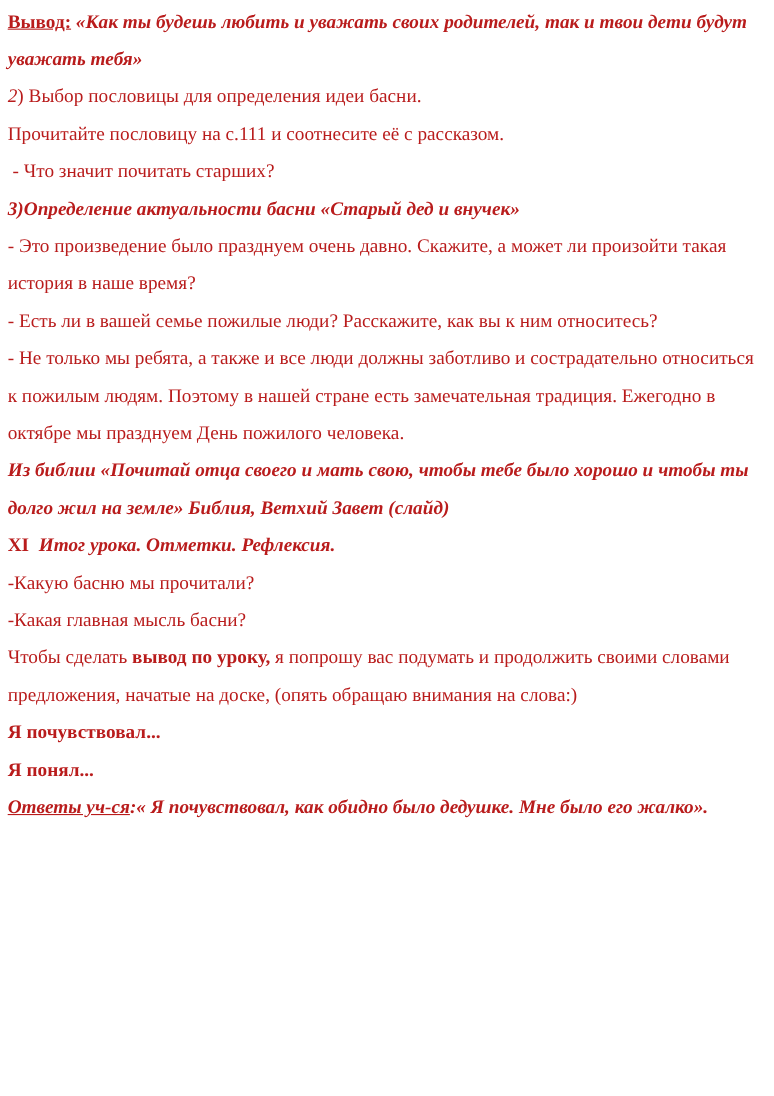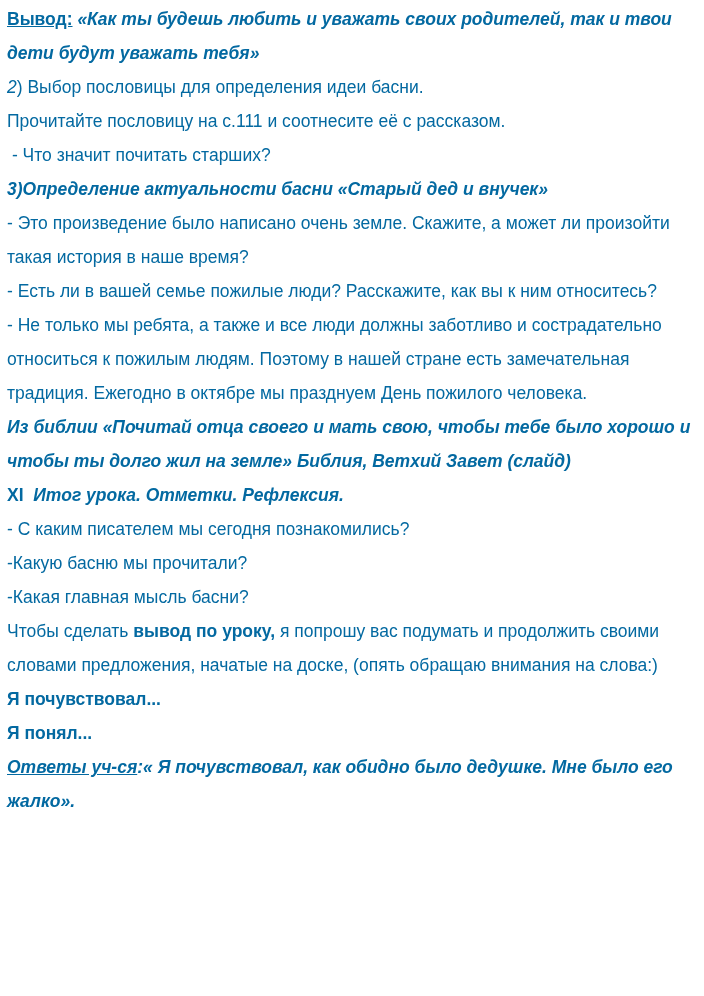--- a/index.html
+++ b/index.html
@@ -1,45 +1,44 @@
 <!DOCTYPE html>
 <html><head>
 <meta charset="utf-8">
 <style>
   html, body { margin: 0; padding: 0; background: #ffffff; }
   .page {
     width: 704px;
     min-height: 996px;
     box-sizing: border-box;
     background: #ffffff;
-    color: #0369a1;
-    font-family: Liberation Sans, sans-serif;
+    color: #b91c1c;
+    font-family: Liberation Serif, serif;
     font-size: 17.5px;
     line-height: 34px;
     padding: 2px 7px 0 7px;
   }
   .page p { margin: 0; white-space: pre-wrap; }
   .b { font-weight: bold; }
   .i { font-style: italic; }
   .u { text-decoration: underline; }
 </style>
 </head>
 <body>
 
 <div class="page">
   <p><span class="b u">Вывод:</span><span class="b i"> «Как ты будешь любить и уважать своих родителей, так и твои дети будут уважать тебя»</span></p>
   <p><span class="i">2</span><span>) Выбор пословицы для определения идеи басни.</span></p>
   <p><span>Прочитайте пословицу на с.111 и соотнесите её с рассказом.</span></p>
   <p><span> - Что значит почитать старших?</span></p>
   <p><span class="b i">3)Определение актуальности басни «Старый дед и внучек»</span></p>
-  <p><span>- Это произведение было написано очень земле. Скажите, а может ли произойти такая история в наше время?</span></p>
+  <p><span>- Это произведение было празднуем очень давно. Скажите, а может ли произойти такая история в наше время?</span></p>
   <p><span>- Есть ли в вашей семье пожилые люди? Расскажите, как вы к ним относитесь?</span></p>
   <p><span>- Не только мы ребята, а также и все люди должны заботливо и сострадательно относиться к пожилым людям. Поэтому в нашей стране есть замечательная традиция. Ежегодно в октябре мы празднуем День пожилого человека.</span></p>
   <p><span class="b i">Из библии «Почитай отца своего и мать свою, чтобы тебе было хорошо и чтобы ты долго жил на земле» Библия, Ветхий Завет (слайд)</span></p>
   <p><span class="b">XI</span><span class="b i">  Итог урока. Отметки. Рефлексия.</span></p>
-  <p><span>- С каким писателем мы сегодня познакомились?</span></p>
   <p><span>-Какую басню мы прочитали?</span></p>
   <p><span>-Какая главная мысль басни?</span></p>
   <p><span>Чтобы сделать </span><span class="b">вывод по уроку,</span><span> я попрошу вас подумать и продолжить своими словами предложения, начатые на доске, (опять обращаю внимания на слова:)</span></p>
   <p><span class="b">Я почувствовал...</span></p>
   <p><span class="b">Я понял...</span></p>
   <p><span class="b i u">Ответы уч-ся</span><span class="b i">:« Я почувствовал, как обидно было дедушке. Мне было его жалко».</span></p>
 </div>
 
 </body></html>

